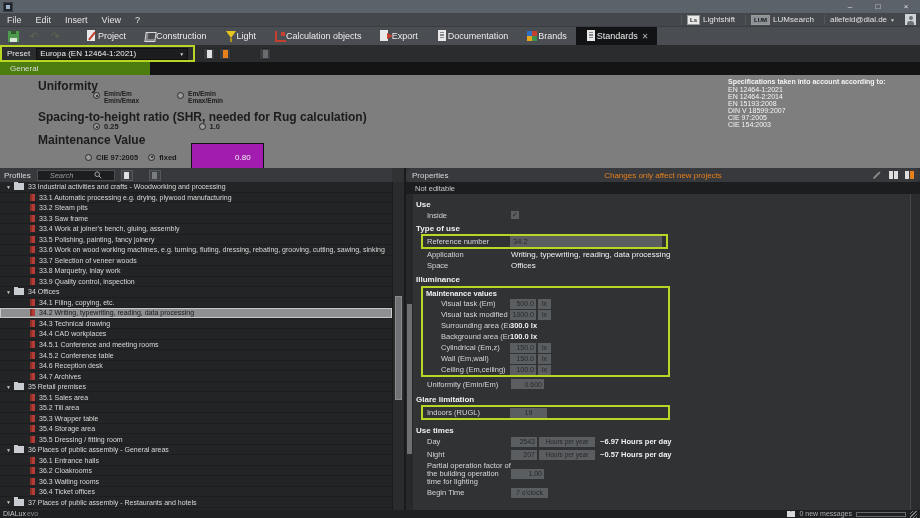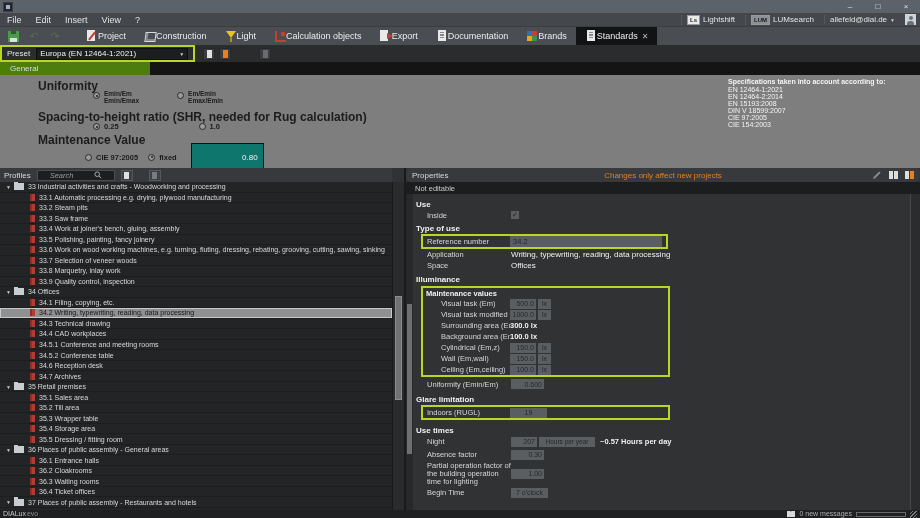--- a/index.html
+++ b/index.html
@@ -79,22 +79,22 @@
              font-size:8px; display:flex; align-items:center; padding-left:10px; }
   .gen-body { position:absolute; top:75px; left:0; right:0; height:93px; background:#7e7e7e; color:#1c1c1c; }
   .g-h { position:absolute; font-size:12px; font-weight:bold; }
   .g-row { position:absolute; display:flex; }
   .fropt { display:flex; align-items:flex-start; gap:4px; }
   .frlabels { display:flex; flex-direction:column; font-size:6.5px; font-weight:bold; line-height:7px; }
   .rg { width:7px; height:7px; border-radius:50%; background:#9a9a9a; border:1px solid #2a2a2a; position:relative; flex:0 0 auto; margin-top:2px; }
   .rg.sel::after { content:""; position:absolute; inset:1.5px; background:#1d1d1d; border-radius:50%; }
   .ropt { display:flex; align-items:center; gap:4px; font-size:7.5px; font-weight:bold; }
   .ropt .rg { margin-top:0; }
-  .fixed-input { width:73px; height:28px; background:#0f766e; border:1px solid #121212; color:#f2f2f2; font-size:8px;
-                 display:flex; align-items:center; justify-content:flex-end; padding-right:5px; margin-left:4px; }
+  .fixed-input { width:73px; height:28px; background:#a21caf; border:1px solid #121212; color:#f2f2f2; font-size:8px;
+                 display:flex; align-items:center; justify-content:flex-end; padding-right:12px; margin-left:4px; }
   .specs { position:absolute; left:728px; top:3px; font-size:7px; color:#f4f4f4; }
   .spec-h { font-weight:bold; margin-bottom:2px; }
   .spec-item { line-height:6.9px; }
 
   
   .profiles { position:absolute; top:168px; left:0; width:392px; bottom:8px; background:#232425; overflow:hidden; }
   .prof-header { height:14px; background:#37393c; display:flex; align-items:center; font-size:8px; color:#d8d8d8;
                  padding-left:4px; gap:6px; }
   .search-wrap { display:flex; align-items:center; background:#1d1e20; border:1px solid #4a4c4f; height:11px; width:78px; padding:0 12px; }
   .search-input { flex:1; min-width:0; background:transparent; border:none; outline:none; color:#cfcfcf;
@@ -605,31 +605,33 @@
         <span class="plabel">Indoors (RUGL)</span>
         <span class="vcol">
             <span class="numbox w37 center">19</span>
           </span>
       </div>
     </div>
 
     <div class="sec-h" style="margin-top:6px">Use times</div>
     <div class="ut-rows">
         <div class="prow utrow">
+          <span class="plabel">Day</span>
+          <span class="vcol">
+            <span class="numbox">2543</span>
+            <span class="unitbox wide">Hours per year</span>
+            <span class="extra">~6.97 Hours per day</span>
+          </span>
+        </div>
+        <div class="prow utrow">
           <span class="plabel">Night</span>
           <span class="vcol">
             <span class="numbox">207</span>
             <span class="unitbox wide">Hours per year</span>
             <span class="extra">~0.57 Hours per day</span>
-          </span>
-        </div>
-        <div class="prow utrow">
-          <span class="plabel">Absence factor</span>
-          <span class="vcol">
-            <span class="numbox w33">0.30</span>
           </span>
         </div>
         <div class="prow utrow tall">
           <span class="plabel">Partial operation factor of the building operation time for lighting</span>
           <span class="vcol">
             <span class="numbox w33">1.00</span>
           </span>
         </div>
         <div class="prow utrow">
           <span class="plabel">Begin Time</span>

